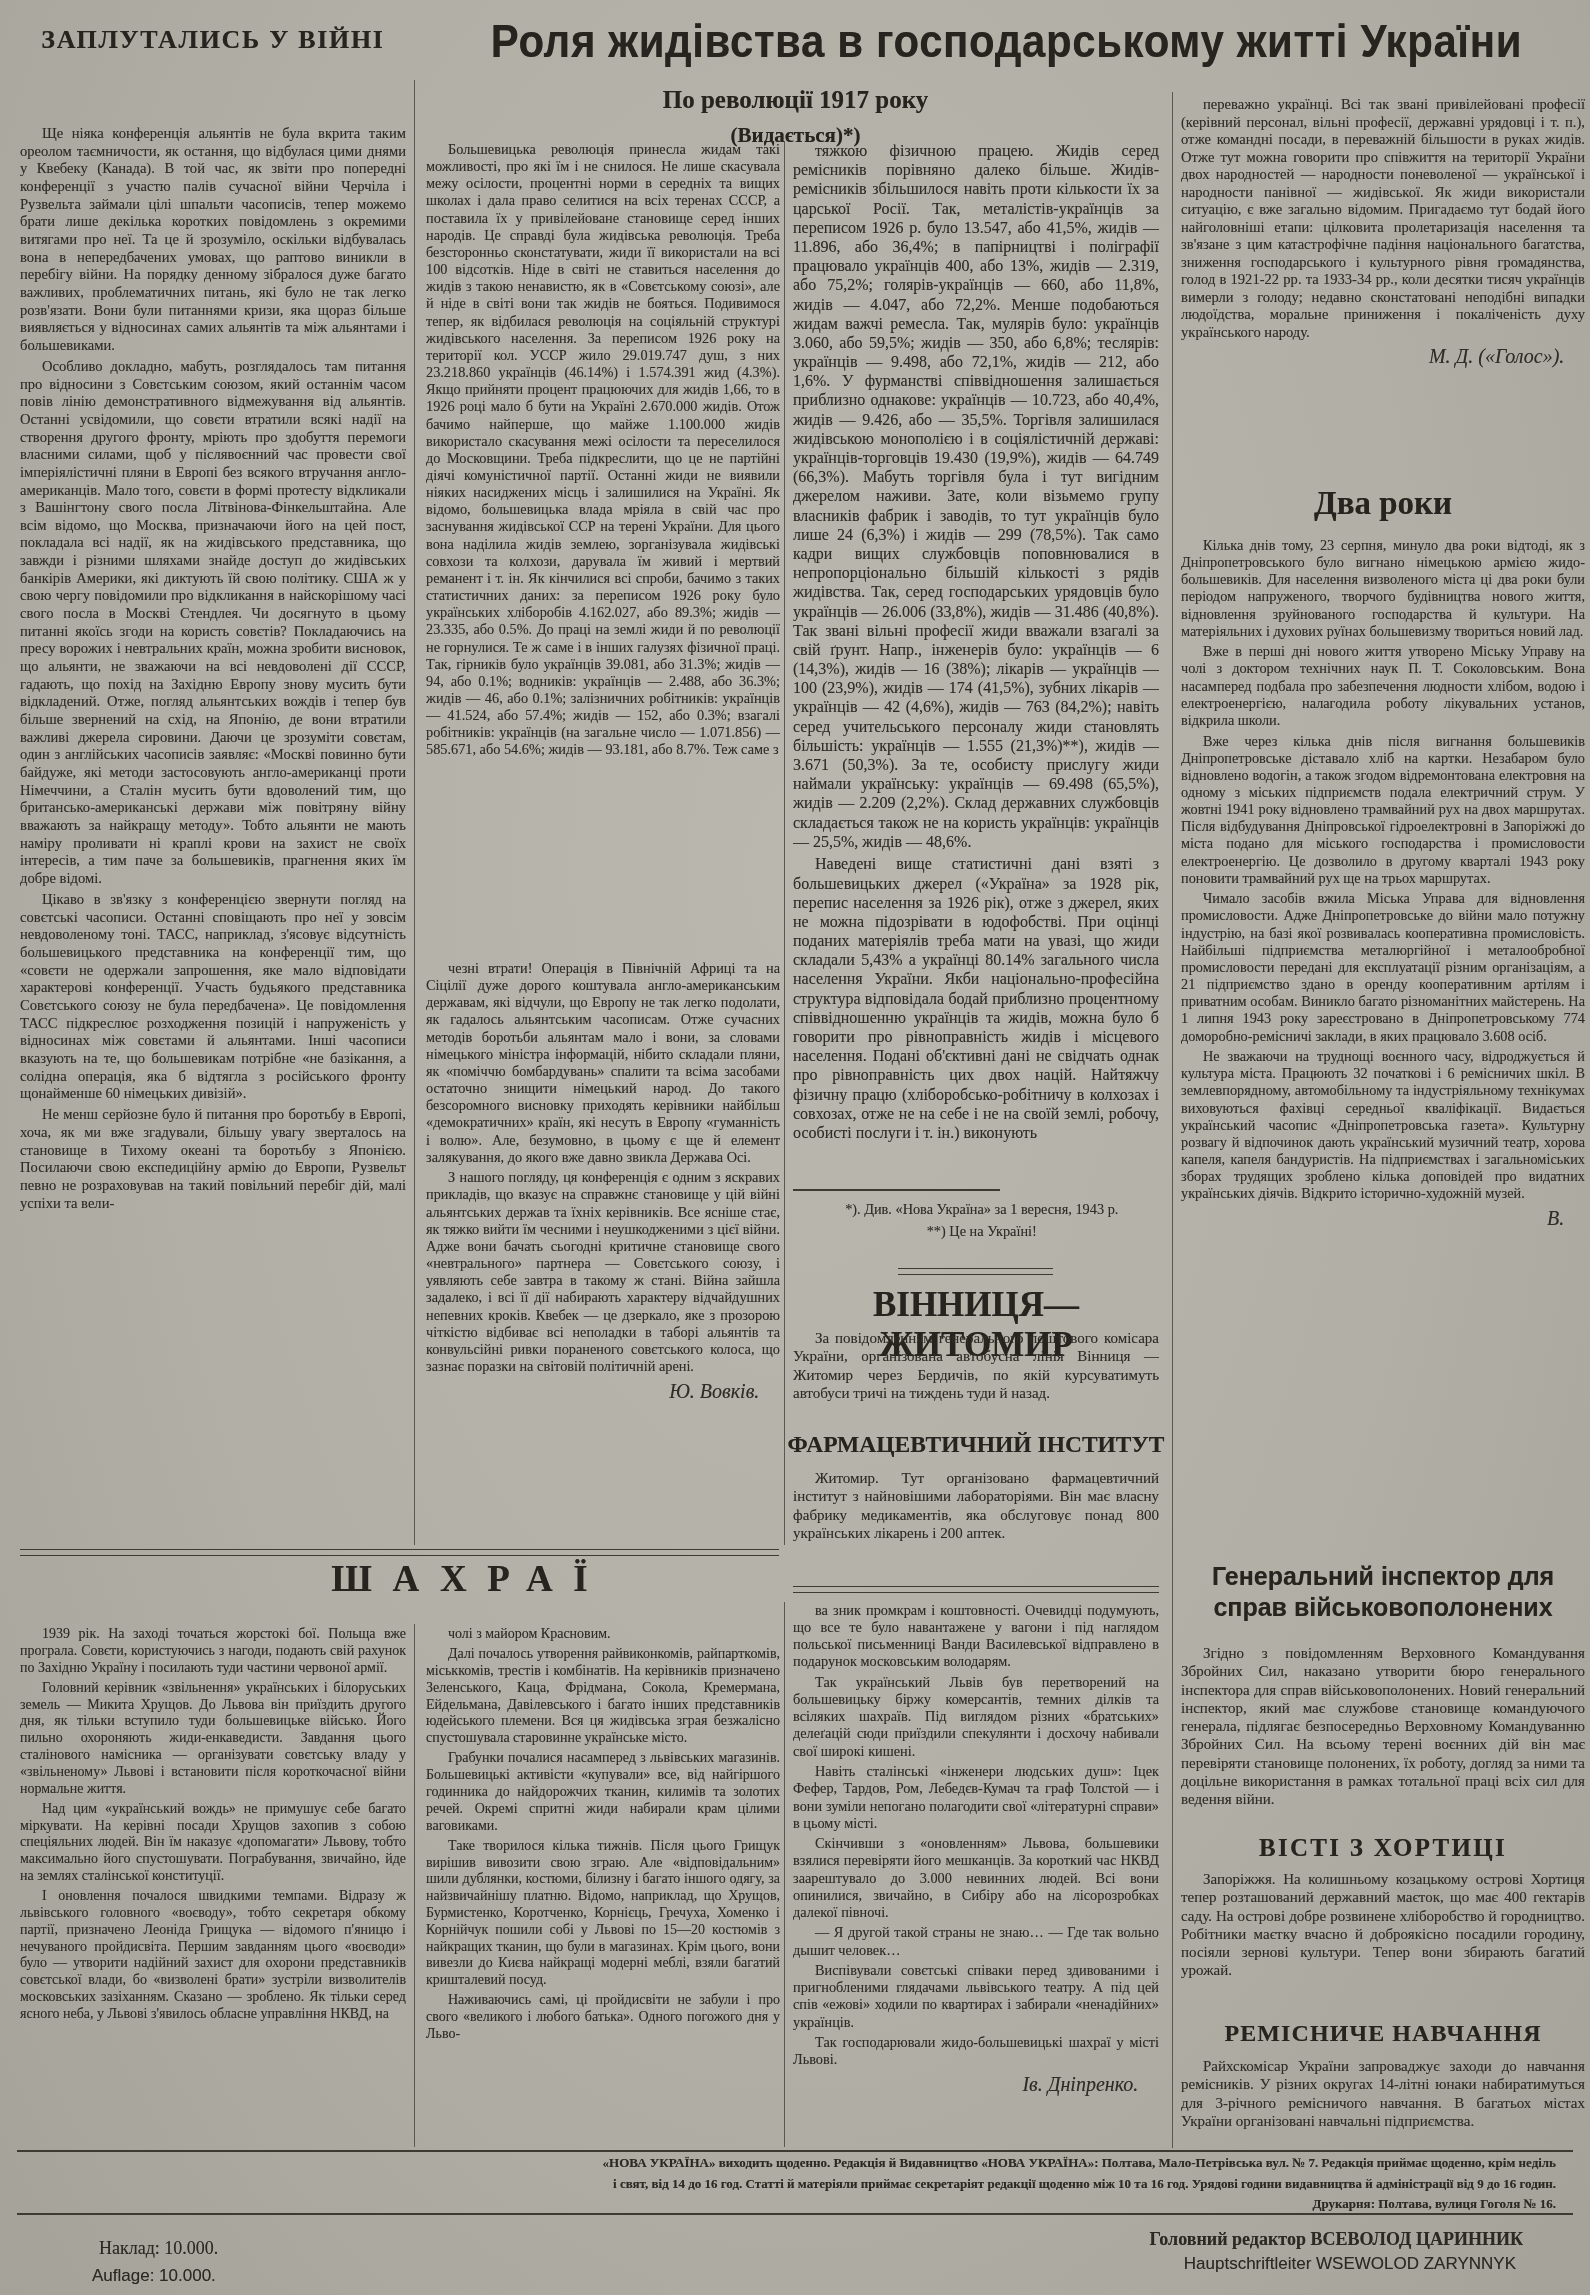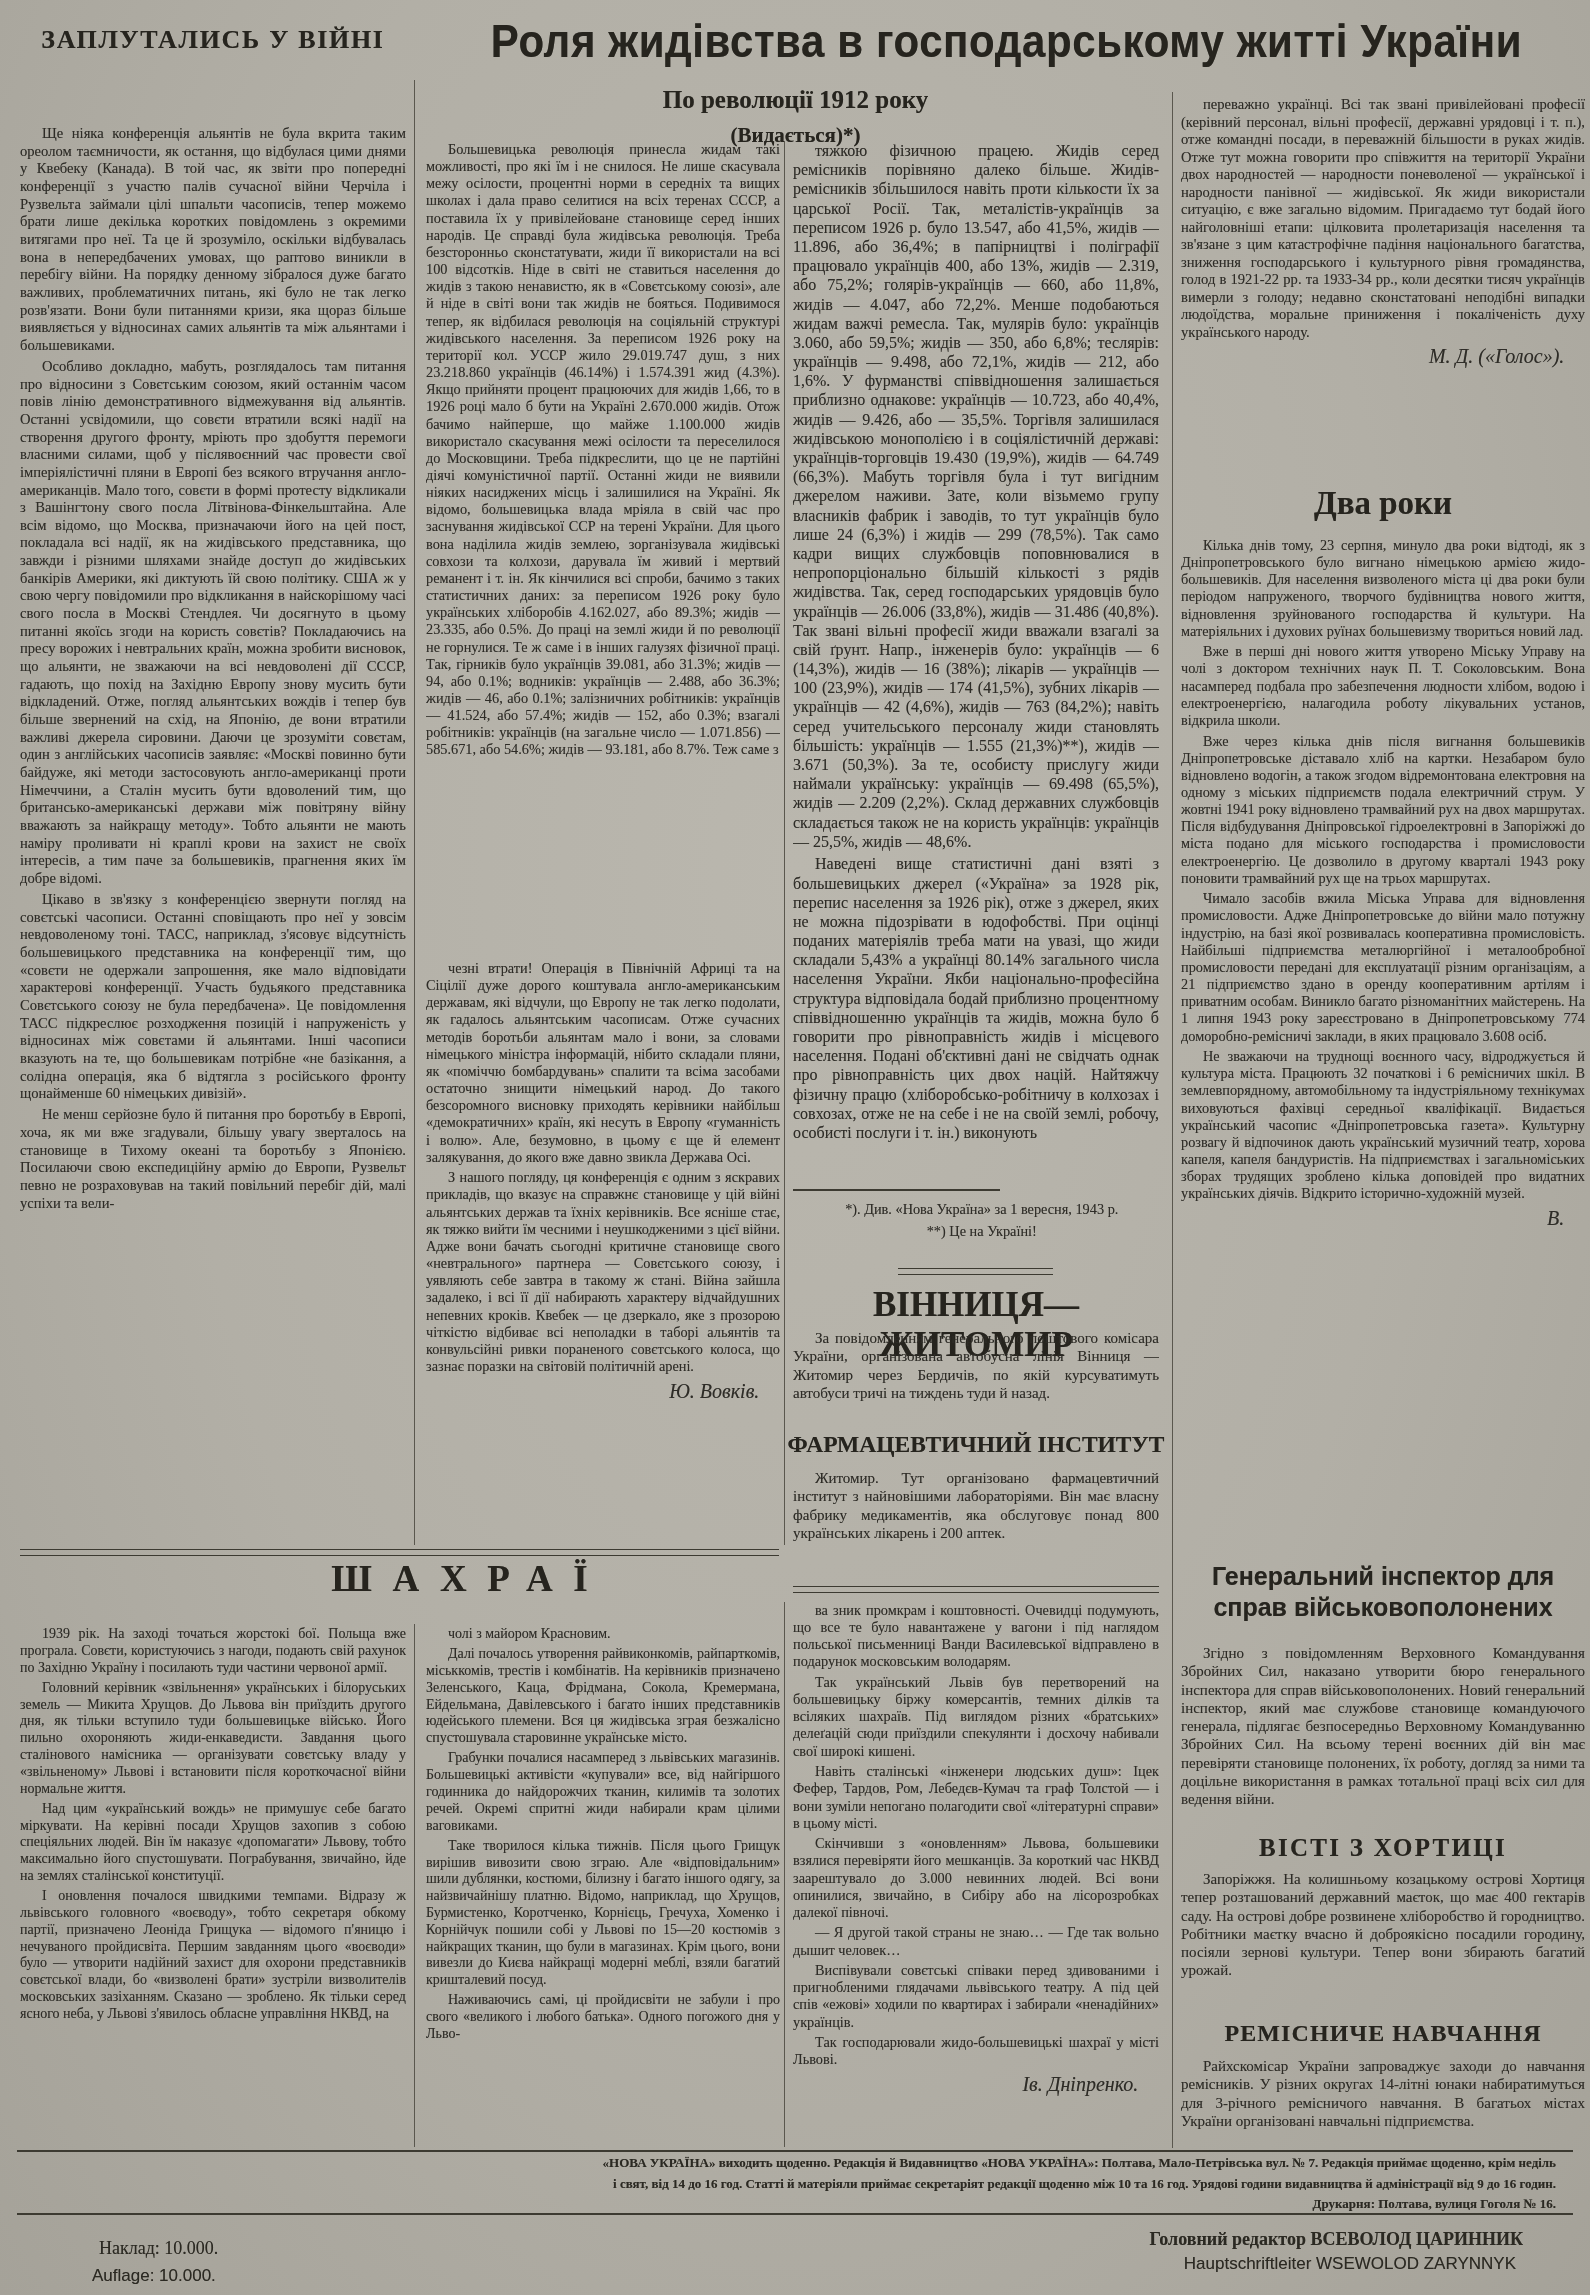--- a/index.html
+++ b/index.html
@@ -67,21 +67,21 @@
   #editor-ua{right:68px;top:2229px;font-weight:bold;}
   #editor-de{right:75px;top:2254px;font-family:"Liberation Sans",sans-serif;font-size:17px;}
 </style>
 </head>
 <body>
 
 <div class="sheet">
 
   <div class="heading serifhead" id="war-title">ЗАПЛУТАЛИСЬ У ВІЙНІ</div>
   <div class="heading" id="main-title">Роля жидівства в господарському житті України</div>
-  <div class="heading serifhead" id="subtitle1">По революції 1912 року</div>
+  <div class="heading serifhead" id="subtitle1">По революції 1917 року</div>
   <div class="heading serifhead" id="subtitle2">(Видається)*)</div>
 
   <div class="vrule" id="v1"></div>
   <div class="vrule" id="v1b"></div>
   <div class="vrule" id="v2"></div>
   <div class="vrule" id="v2b"></div>
   <div class="vrule" id="v3"></div>
 
   <div class="col" id="col1-war">
     <div class="paras">

